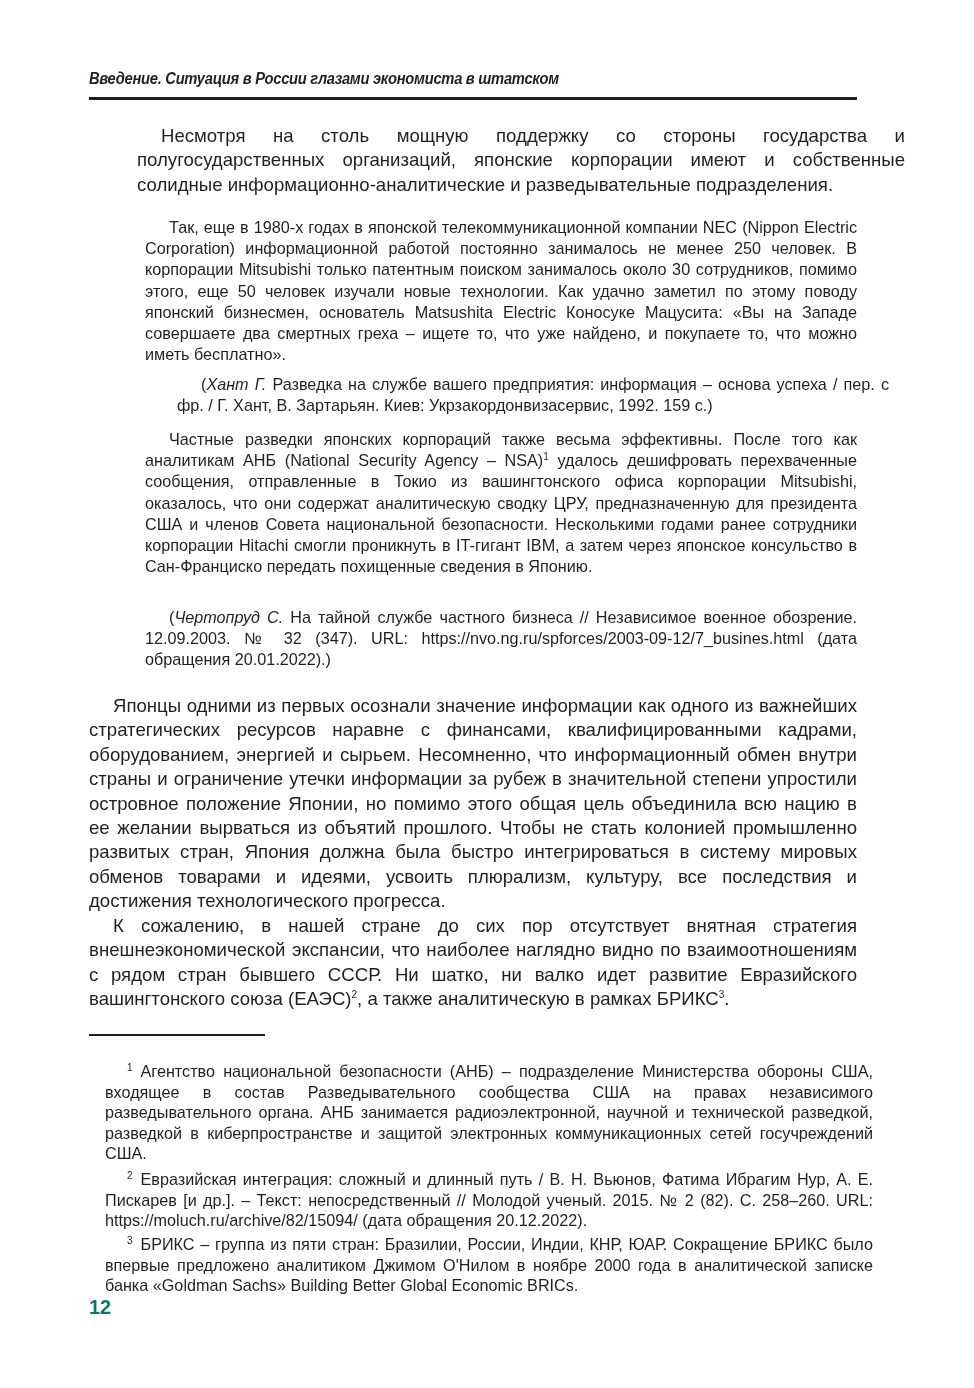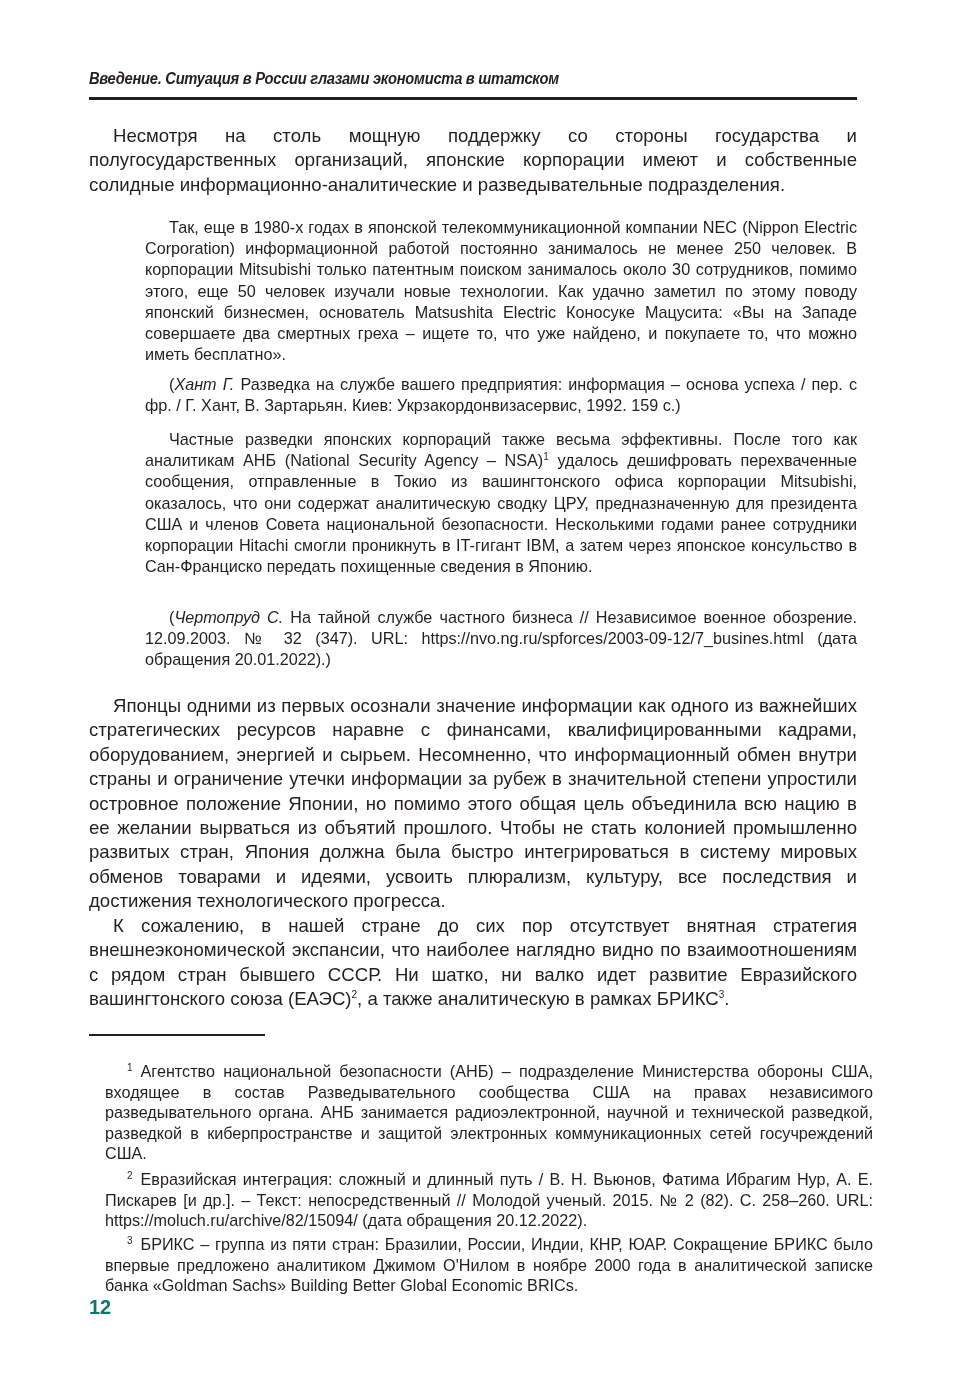--- a/index.html
+++ b/index.html
@@ -24,24 +24,24 @@
                  font-weight: bold; font-size: 20px; color: #0f766e; }
 </style>
 </head>
 <body>
 
 <div class="page">
 
   <div class="running-head">Введение.  Ситуация в России глазами экономиста в штатском</div>
   <div class="head-rule"></div>
 
-  <p class="para" style="top:124px;">Несмотря на столь мощную поддержку со стороны государства и полугосударственных организаций, японские корпорации имеют и собственные солидные информационно-аналитические и разведывательные подразделения.</p>
+  <p class="para" style="top:124px;margin-left:48px;">Несмотря на столь мощную поддержку со стороны государства и полугосударственных организаций, японские корпорации имеют и собственные солидные информационно-аналитические и разведывательные подразделения.</p>
 
   <p class="quote" style="top:217px;">Так, еще в 1980-х годах в японской телекоммуникационной компании NEC (Nippon Electric Corporation) информационной работой постоянно занималось не менее 250 человек. В корпорации Mitsubishi только патентным поиском занималось около 30 сотрудников, помимо этого, еще 50 человек изучали новые технологии. Как удачно заметил по этому поводу японский бизнесмен, основатель Matsushita Electric Коносуке Мацусита: «Вы на Западе совершаете два смертных греха – ищете то, что уже найдено, и покупаете то, что можно иметь бесплатно».</p>
-  <p class="quote" style="top:374px;"><span>(</span><em>Хант Г.</em><span> Разведка на службе вашего предприятия: информация – основа успеха / пер. с фр. / Г. Хант, В. Зартарьян. Киев: Укрзакордонвизасервис, 1992. 159 с.)</span></p>
+  <p class="quote" style="top:374px;margin-left:32px;"><span>(</span><em>Хант Г.</em><span> Разведка на службе вашего предприятия: информация – основа успеха / пер. с фр. / Г. Хант, В. Зартарьян. Киев: Укрзакордонвизасервис, 1992. 159 с.)</span></p>
 
   <p class="quote" style="top:429px;"><span>Частные разведки японских корпораций также весьма эффективны. После того как аналитикам АНБ (National Security Agency – NSA)</span><sup>1</sup><span> удалось дешифровать перехваченные сообщения, отправленные в Токио из вашингтонского офиса корпорации Mitsubishi, оказалось, что они содержат аналитическую сводку ЦРУ, предназначенную для президента США и членов Совета национальной безопасности. Несколькими годами ранее сотрудники корпорации Hitachi смогли проникнуть в IT-гигант IBM, а затем через японское консульство в Сан-Франциско передать похищенные сведения в Японию.</span></p>
   <p class="quote" style="top:607px;"><span>(</span><em>Чертопруд С.</em><span> На тайной службе частного бизнеса // Независимое военное обозрение. 12.09.2003. № 32 (347). URL: https://nvo.ng.ru/spforces/2003-09-12/7_busines.html (дата обращения 20.01.2022).)</span></p>
 
   <p class="para" style="top:694px;">Японцы одними из первых осознали значение информации как одного из важнейших стратегических ресурсов наравне с финансами, квалифицированными кадрами, оборудованием, энергией и сырьем. Несомненно, что информационный обмен внутри страны и ограничение утечки информации за рубеж в значительной степени упростили островное положение Японии, но помимо этого общая цель объединила всю нацию в ее желании вырваться из объятий прошлого. Чтобы не стать колонией промышленно развитых стран, Япония должна была быстро интегрироваться в систему мировых обменов товарами и идеями, усвоить плюрализм, культуру, все последствия и достижения технологического прогресса.</p>
 
   <p class="para" style="top:914px;"><span>К сожалению, в нашей стране до сих пор отсутствует внятная стратегия внешнеэкономической экспансии, что наиболее наглядно видно по взаимоотношениям с рядом стран бывшего СССР. Ни шатко, ни валко идет развитие Евразийского вашингтонского союза (ЕАЭС)</span><sup>2</sup><span>, а также аналитическую в рамках БРИКС</span><sup>3</sup><span>.</span></p>
 
   <div class="fn-rule"></div>
 

